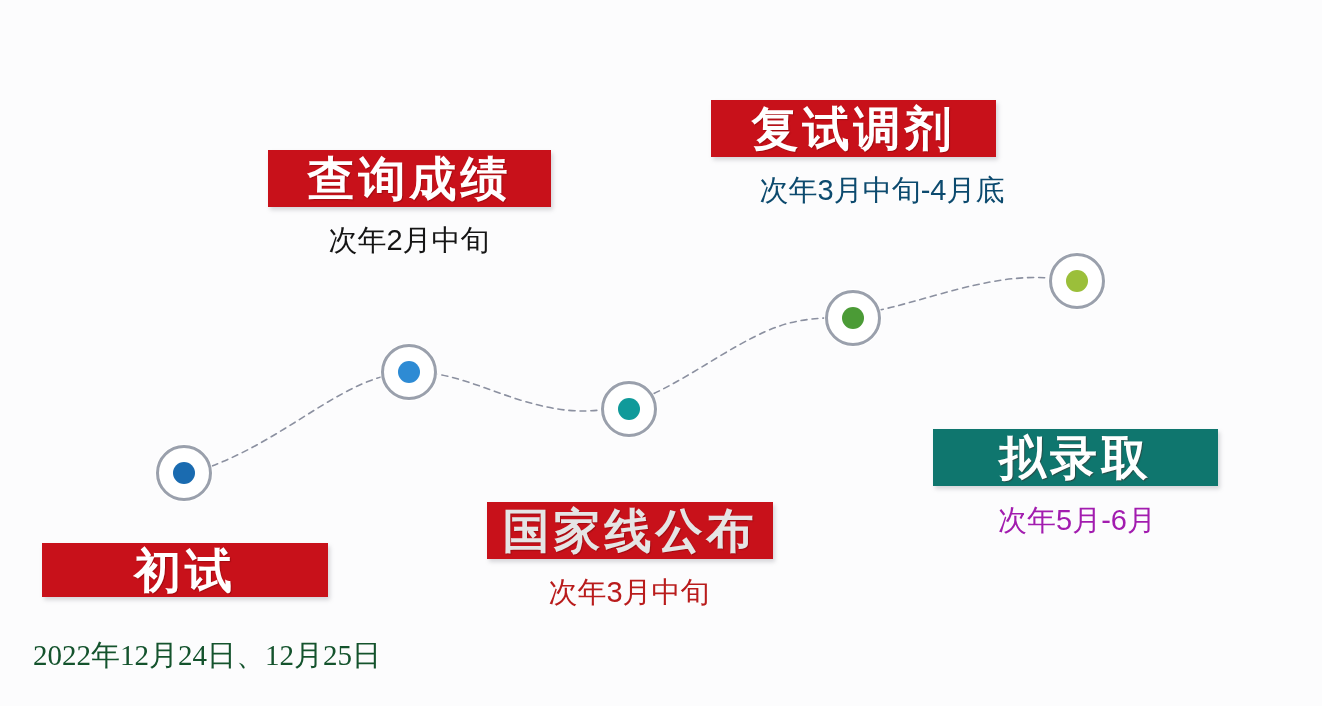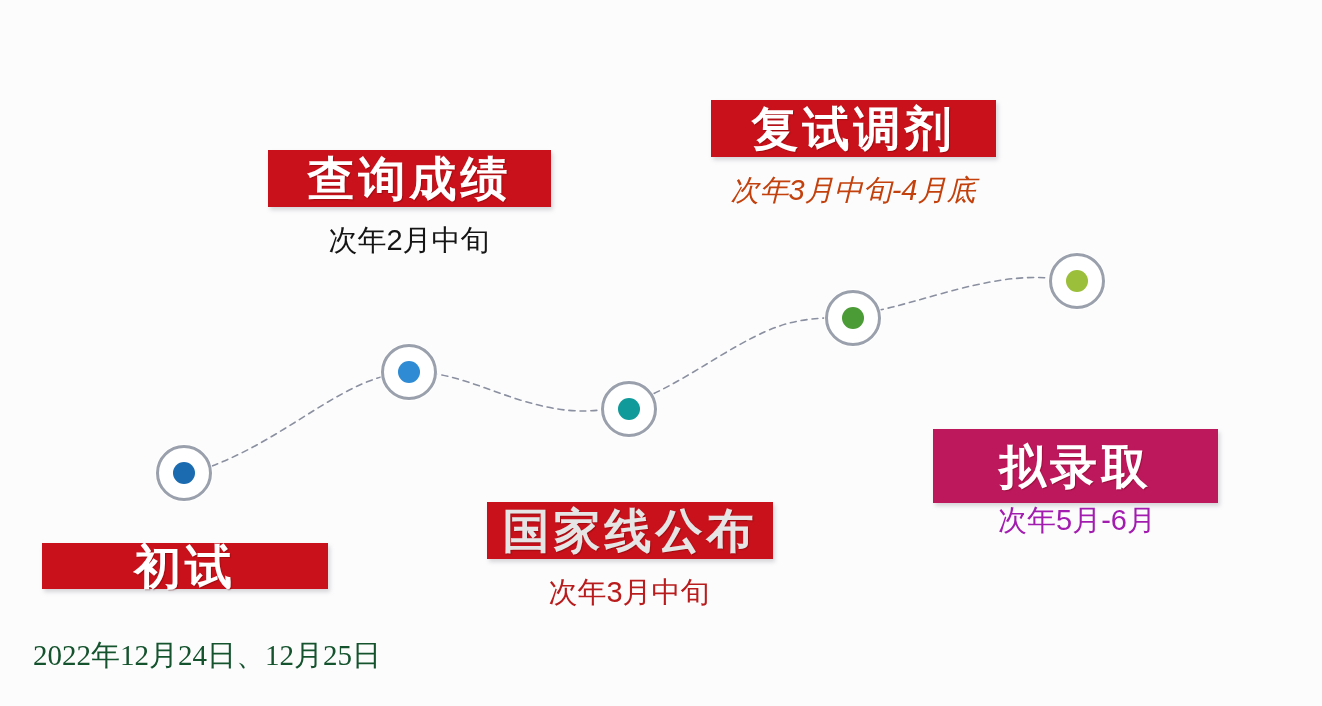--- a/index.html
+++ b/index.html
@@ -94,21 +94,21 @@
 <div id="infographic" style="background: rgb(252, 252, 253);">
 
   <svg id="curve-layer" viewBox="0 0 1322 706" xmlns="http://www.w3.org/2000/svg">
     <path id="connector-path" fill="none" stroke="#8b90a0" stroke-width="1.6" stroke-dasharray="6 5" stroke-linecap="round" d="M 212 466 C 280 440, 330 392, 381 377 C 430 362, 470 384, 520 400 C 560 412, 580 412, 601 410 C 640 406, 680 380, 720 356 C 770 326, 790 320, 825 318 C 870 315, 900 305, 940 294 C 990 280, 1020 276, 1049 278"></path>
   </svg>
 
   <div id="milestone-layer">
       <div class="node" style="left: 184px; top: 473px; border-color: rgb(154, 160, 172); background: rgb(255, 255, 255);">
         <div class="dot" style="background: rgb(26, 107, 176);"></div>
       </div>
-      <div class="milestone-label" style="left: 42px; top: 543px; width: 286px; height: 46px; background: rgb(200, 17, 26);">
+      <div class="milestone-label" style="left: 42px; top: 543px; width: 286px; height: 54px; background: rgb(200, 17, 26);">
         <span class="label-text" style="color: rgb(255, 255, 255);">初试</span>
       </div>
       <div class="milestone-date" style="left: 33px; top: 641px; color: #14532d; font-family: Liberation Serif, serif;">2022年12月24日、12月25日</div>
       <div class="node" style="left: 409px; top: 372px; border-color: rgb(154, 160, 172); background: rgb(255, 255, 255);">
         <div class="dot" style="background: rgb(46, 139, 212);"></div>
       </div>
       <div class="milestone-label" style="left: 268px; top: 150px; width: 283px; height: 57px; background: rgb(200, 17, 26);">
         <span class="label-text" style="color: rgb(255, 255, 255); text-align: right;">查询成绩</span>
       </div>
       <div class="milestone-date center" style="left: 409px; top: 226px; color: rgb(21, 21, 21);">次年2月中旬</div>
@@ -118,23 +118,23 @@
       <div class="milestone-label" style="left: 487px; top: 502px; width: 286px; height: 57px; background: rgb(200, 17, 26);">
         <span class="label-text" style="color: #e5e5e5;">国家线公布</span>
       </div>
       <div class="milestone-date center" style="left: 629px; top: 578px; color: #b91c1c;">次年3月中旬</div>
       <div class="node" style="left: 853px; top: 318px; border-color: rgb(154, 160, 172); background: rgb(255, 255, 255);">
         <div class="dot" style="background: rgb(75, 155, 54);"></div>
       </div>
       <div class="milestone-label" style="left: 711px; top: 100px; width: 285px; height: 57px; background: rgb(200, 17, 26);">
         <span class="label-text" style="color: rgb(255, 255, 255);">复试调剂</span>
       </div>
-      <div class="milestone-date center" style="left: 853px; top: 176px; color: #c2410c; font-style: italic;">次年3月中旬-4月底</div>
+      <div class="milestone-date center" style="left: 882px; top: 176px; color: #0c4a6e;">次年3月中旬-4月底</div>
       <div class="node" style="left: 1077px; top: 281px; border-color: rgb(154, 160, 172); background: rgb(255, 255, 255);">
         <div class="dot" style="background: rgb(155, 191, 58);"></div>
       </div>
-      <div class="milestone-label" style="left: 933px; top: 429px; width: 285px; height: 74px; background: #be185d;">
+      <div class="milestone-label" style="left: 933px; top: 429px; width: 285px; height: 57px; background: #0f766e;">
         <span class="label-text" style="color: rgb(255, 255, 255);">拟录取</span>
       </div>
       <div class="milestone-date center" style="left: 1077px; top: 506px; color: #a21caf;">次年5月-6月</div>
     </div>
 
 </div>
 
 </body></html>

